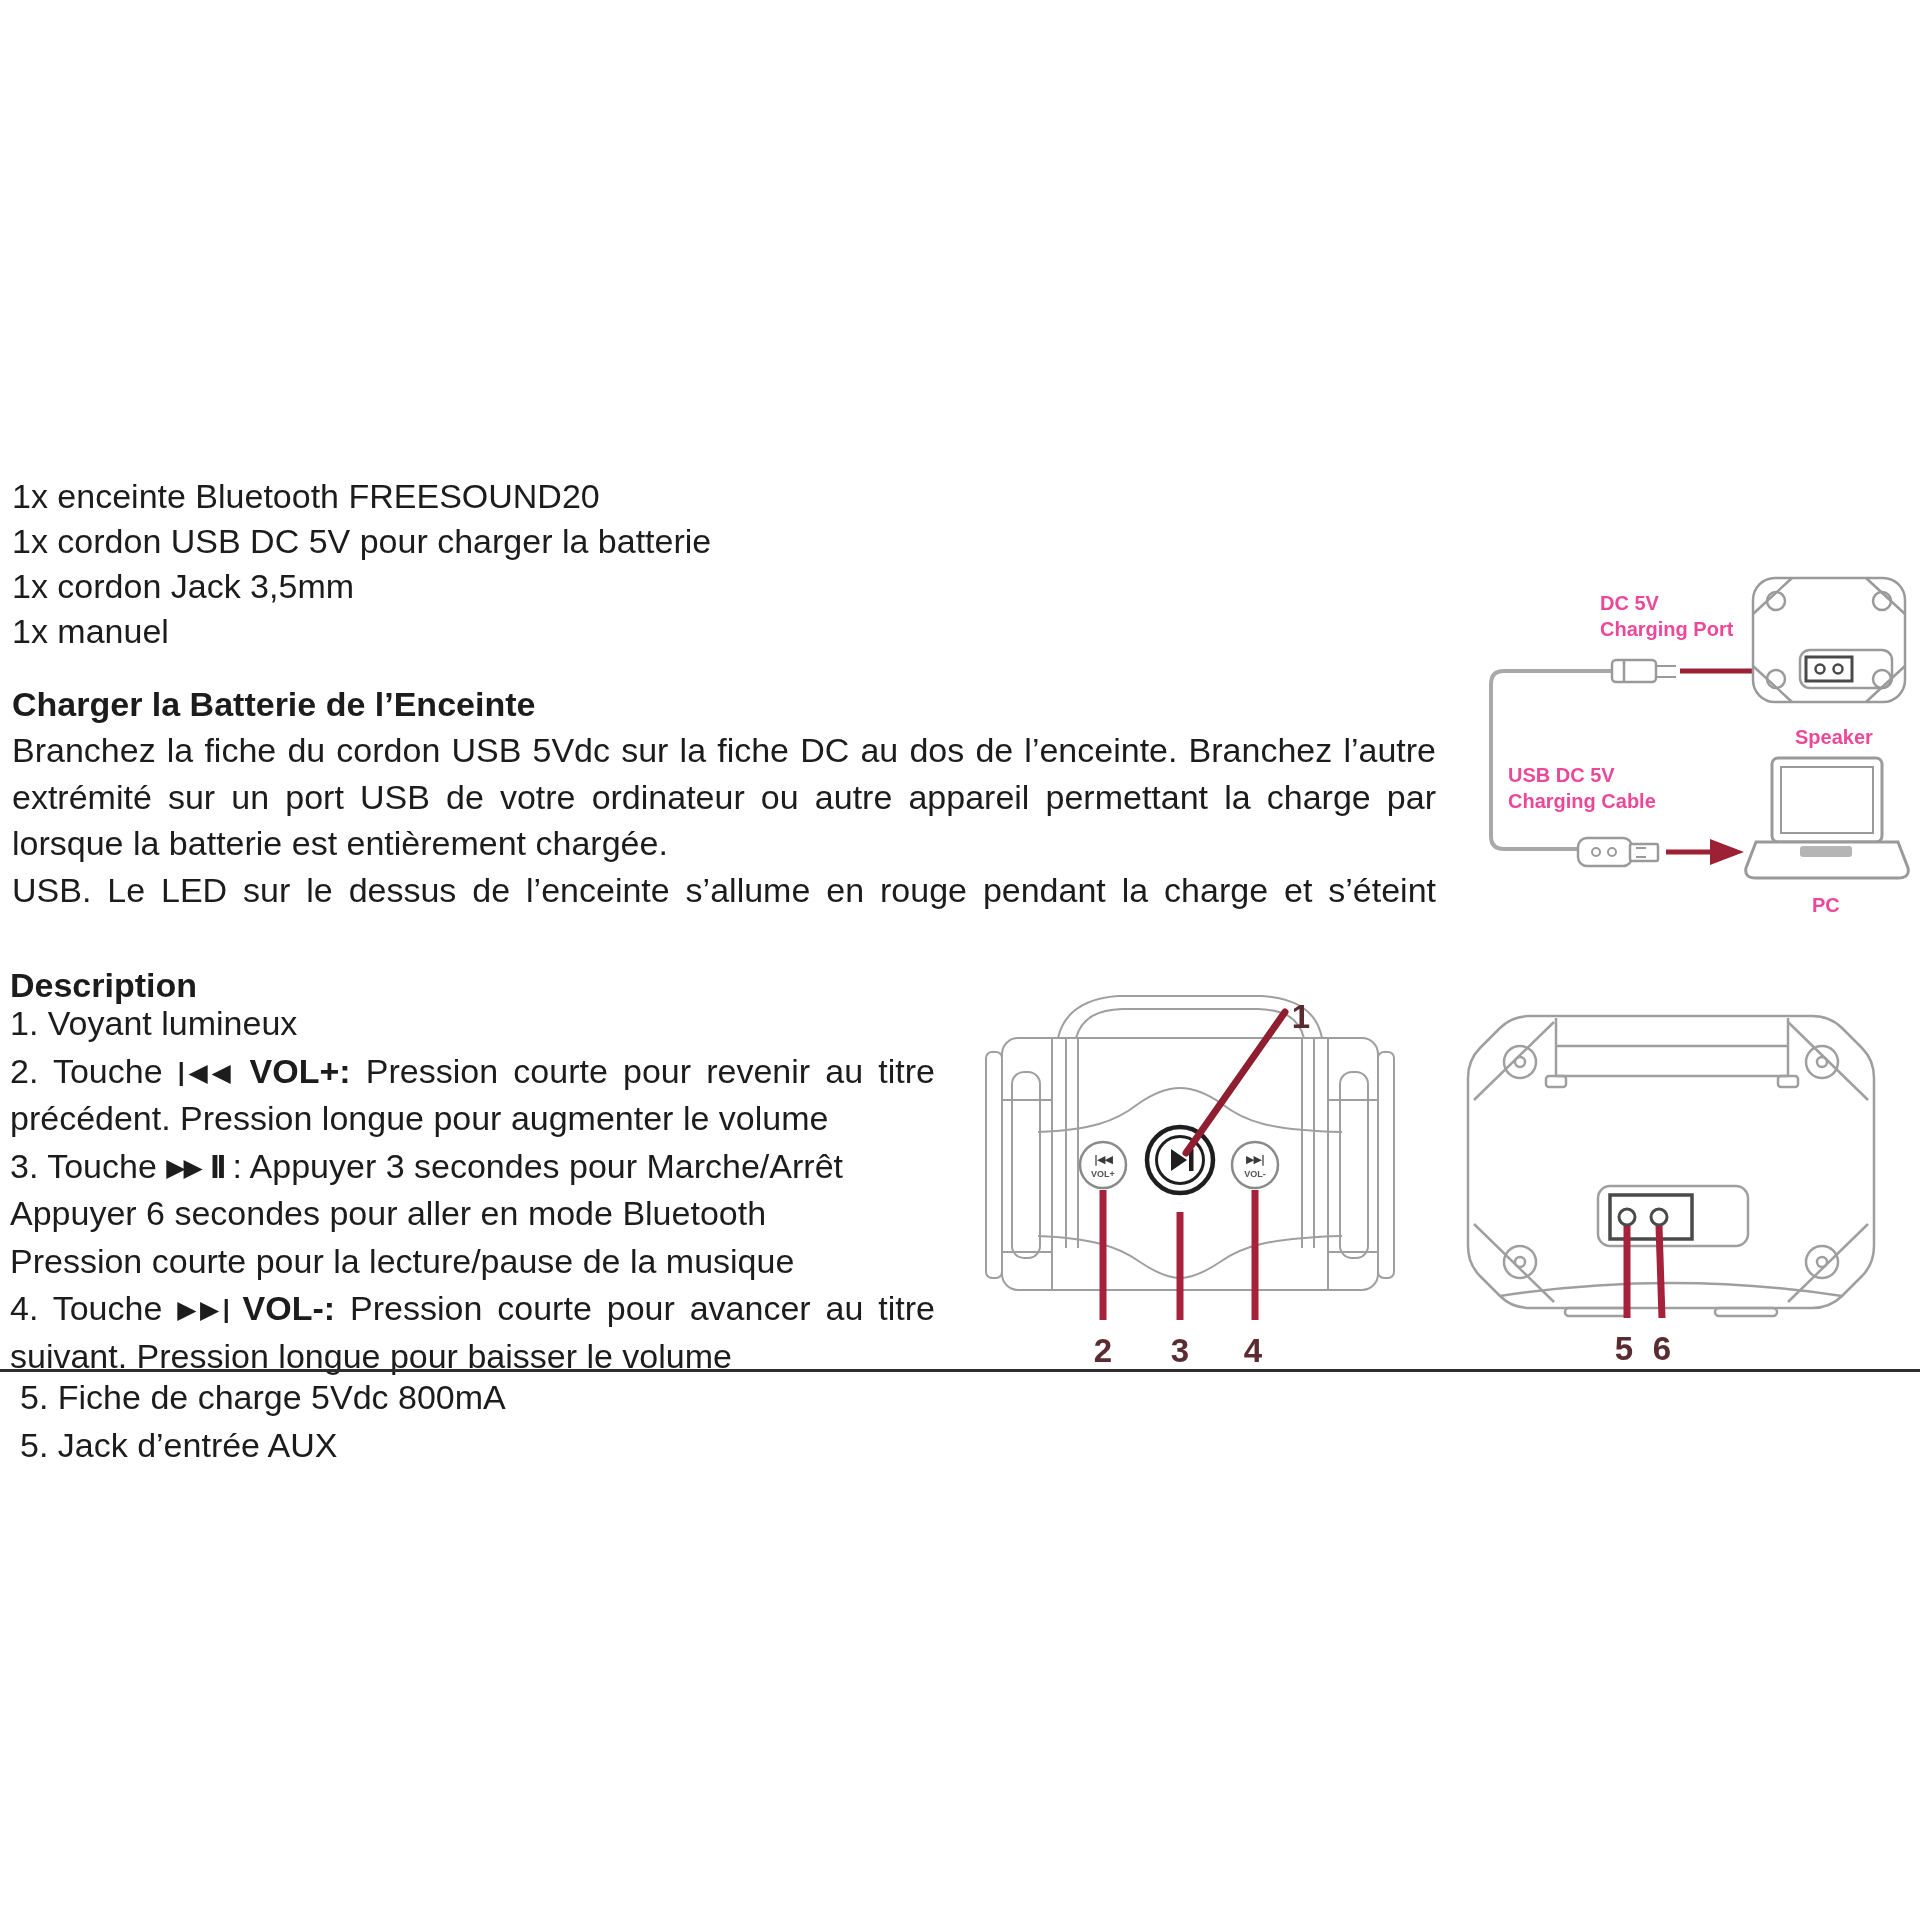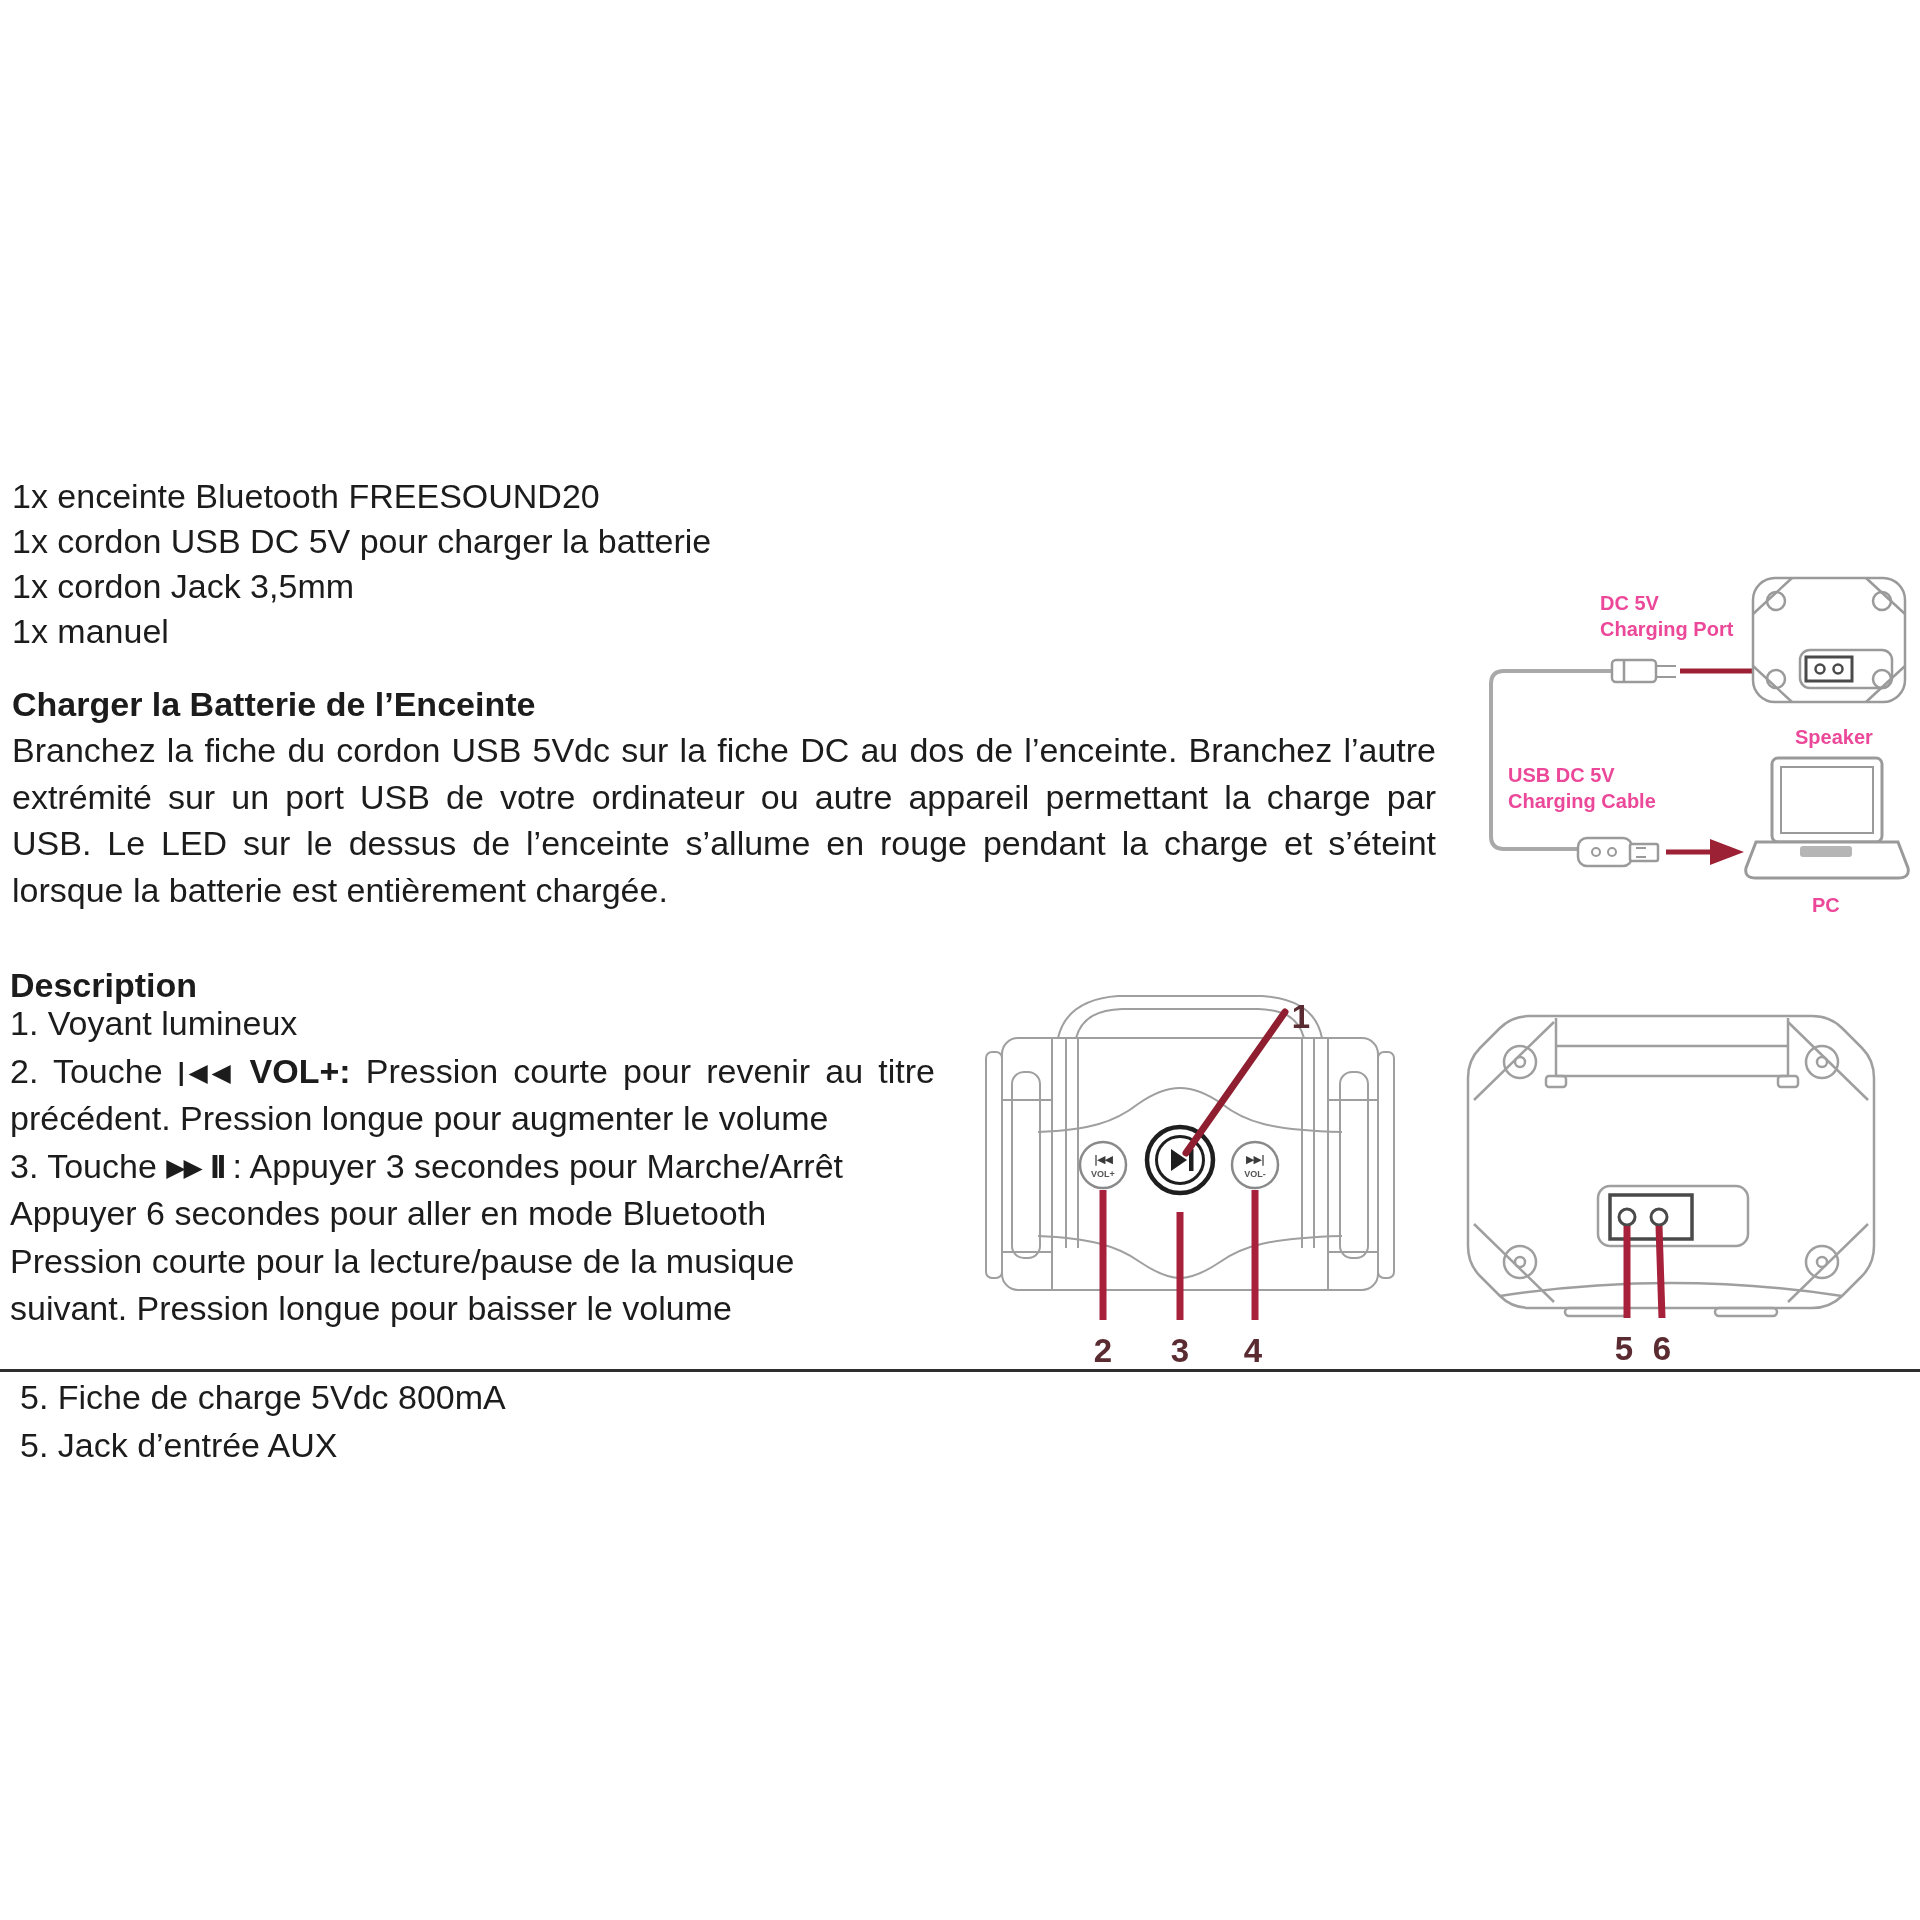--- a/index.html
+++ b/index.html
@@ -30,22 +30,22 @@
   <div class="txt">1x enceinte Bluetooth FREESOUND20</div>
   <div class="txt">1x cordon USB DC 5V pour charger la batterie</div>
   <div class="txt">1x cordon Jack 3,5mm</div>
   <div class="txt">1x manuel</div>
 </div>
 
 <div class="abs hdg" style="left:12px;top:684px;">Charger la Batterie de l’Enceinte</div>
 <div class="abs" style="left:12px;top:727px;width:1424px;">
   <div class="para-line jline">Branchez la fiche du cordon USB 5Vdc sur la fiche DC au dos de l’enceinte. Branchez l’autre</div>
   <div class="para-line jline">extrémité sur un port USB de votre ordinateur ou autre appareil permettant la charge par</div>
+  <div class="para-line">lorsque la batterie est entièrement chargée.</div>
   <div class="para-line jline">USB. Le LED sur le dessus de l’enceinte s’allume en rouge pendant la charge et s’éteint</div>
-  <div class="para-line">lorsque la batterie est entièrement chargée.</div>
 </div>
 
 <div class="abs" style="left:1440px;top:540px;width:480px;height:400px;">
   <svg width="480" height="400" viewBox="1440 540 480 400">
 
     <path d="M1612,671 H1504 Q1491,671 1491,684 V836 Q1491,849 1504,849 H1580" fill="none" stroke="#a9a9a9" stroke-width="4"></path>
 
     <g stroke="#9a9a9a" fill="#ffffff" stroke-width="2.5">
       <rect x="1612" y="660" width="44" height="22" rx="4"></rect>
       <line x1="1624" y1="660" x2="1624" y2="682"></line>
@@ -114,20 +114,26 @@
   </div>
   <div class="desc-line">précédent. Pression longue pour augmenter le volume</div>
   <div class="desc-line">
     <span>3. Touche</span>
     <span class="mi">▶▶</span>
     <span class="b pause">II</span>
     <span>: Appuyer 3 secondes pour Marche/Arrêt</span>
   </div>
   <div class="desc-line">Appuyer 6 secondes pour aller en mode Bluetooth</div>
   <div class="desc-line">Pression courte pour la lecture/pause de la musique</div>
+  <div class="desc-line jline">
+    <span>4. Touche</span>
+    <span class="mi">▶▶|</span>
+    <span class="b">VOL-:</span>
+    <span>Pression courte pour avancer au titre</span>
+  </div>
   <div class="desc-line">suivant. Pression longue pour baisser le volume</div>
 </div>
 
 <div class="rule"></div>
 
 <div class="abs" style="left:20px;top:1374px;">
   <div class="desc-line">5. Fiche de charge 5Vdc 800mA</div>
   <div class="desc-line">5. Jack d’entrée AUX</div>
 </div>
 

